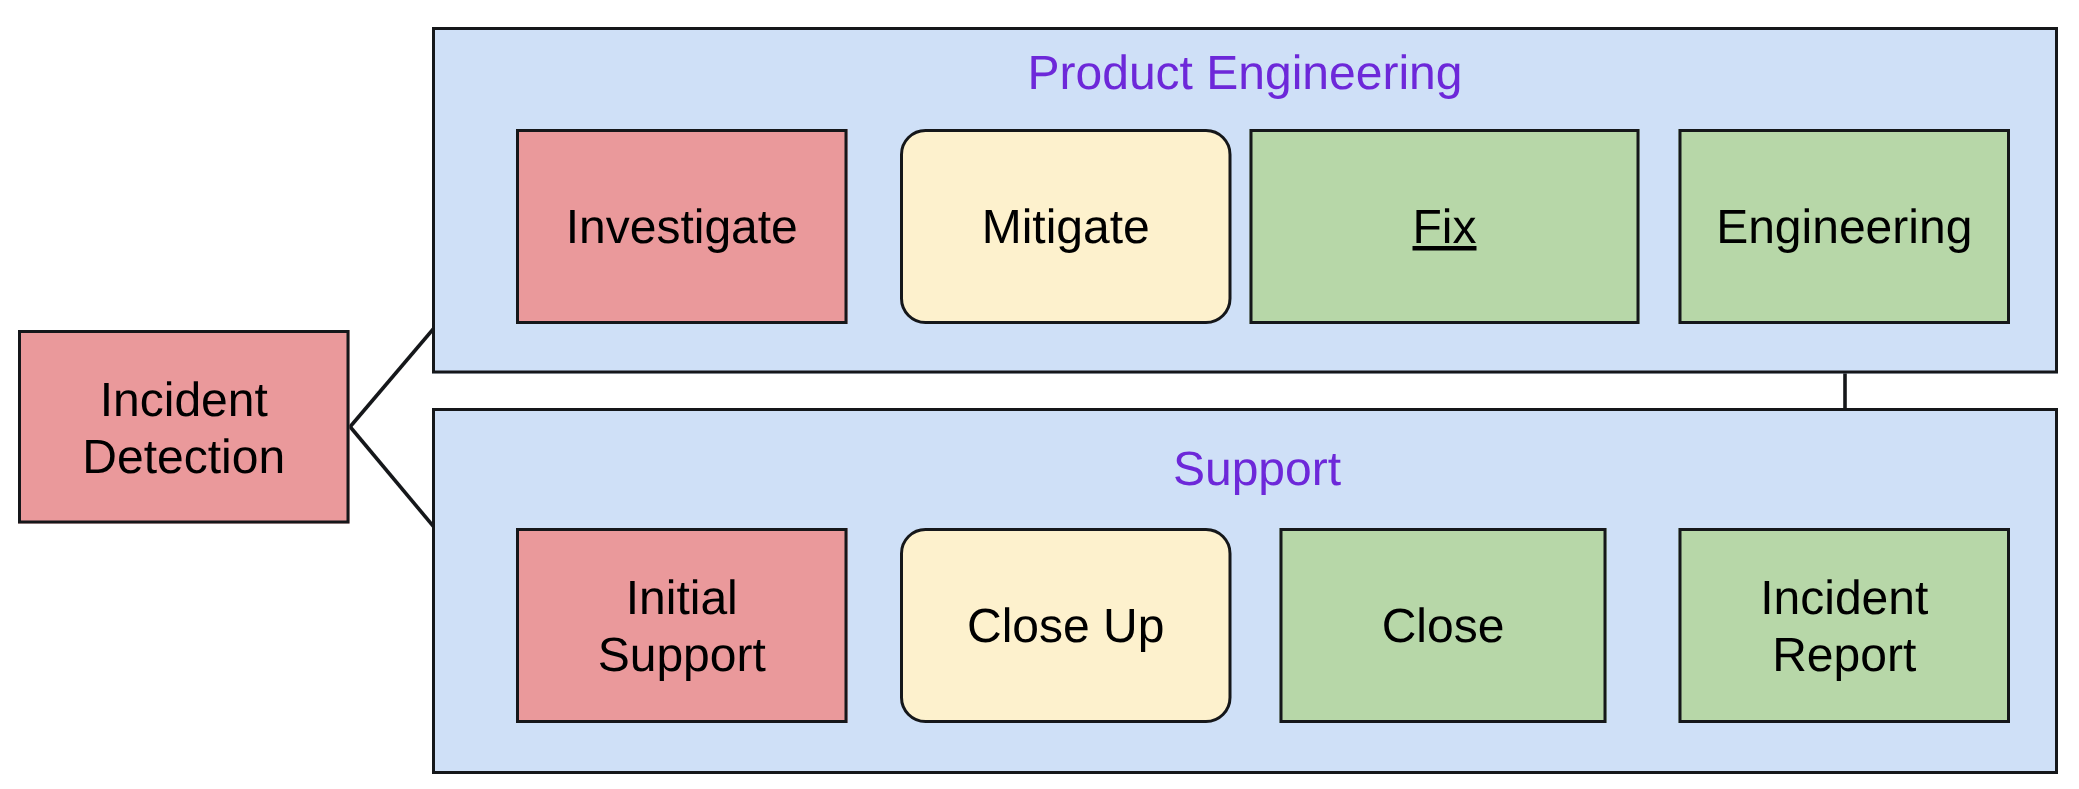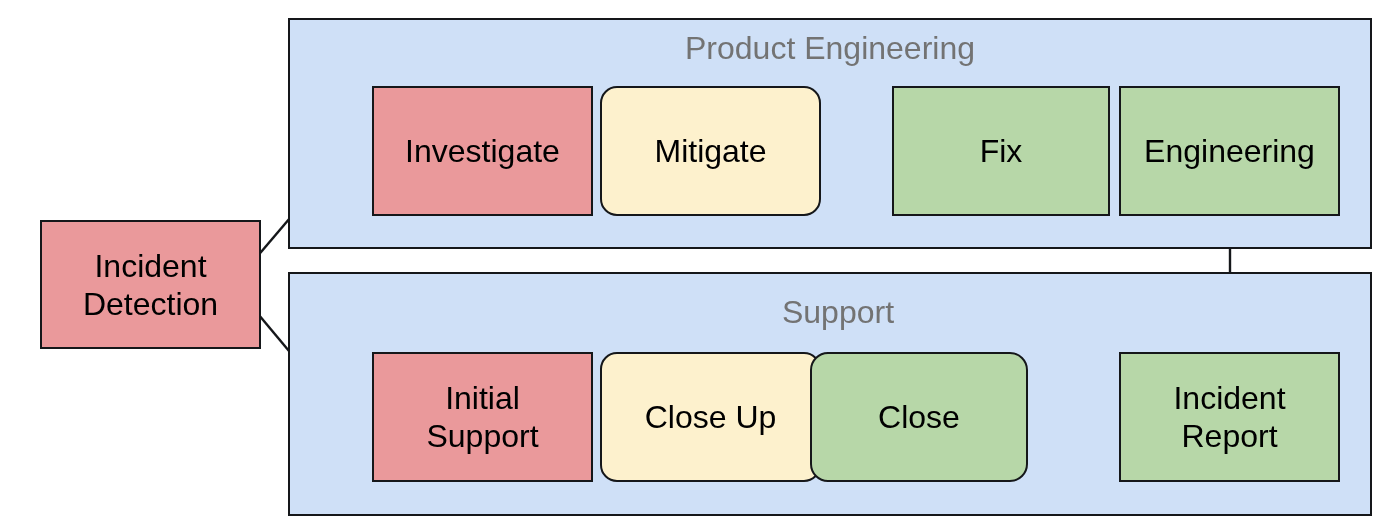--- a/index.html
+++ b/index.html
@@ -29,21 +29,21 @@
     position: absolute;
     box-sizing: border-box;
     background: #cfe0f7;
     border: 2px solid #15171a;
   }
   .swimlane-title {
     position: absolute;
     left: 0;
     right: 0;
     text-align: center;
-    color: #737373;
+    color: #6d28d9;
     font-size: 32px;
     line-height: 36px;
     white-space: nowrap;
   }
   .node {
     position: absolute;
     box-sizing: border-box;
     border: 2px solid #15171a;
     display: flex;
     align-items: center;
@@ -51,21 +51,21 @@
     text-align: center;
     color: #000000;
     font-size: 32px;
     line-height: 38px;
   }
   .node-label {
     display: block;
     white-space: pre-line;
     padding: 0 4px;
   }
-  .fill-red   { background: #ea999b; margin-left: 28px; }
+  .fill-red   { background: #ea999b; }
   .fill-yellow{ background: #fdf1cd; border-radius: 17px; }
   .fill-green { background: #b7d7a8; }
 </style>
 </head>
 <body>
 
 <div id="diagram-canvas">
 
   <svg id="edge-layer" viewBox="0 0 1386 526">
     <defs>
@@ -94,37 +94,37 @@
   <div id="swimlane-host">
       <div class="swimlane" style="left: 288px; top: 18px; width: 1084px; height: 231px;">
         <div class="swimlane-title" style="top: 10px;">Product Engineering</div>
       </div>
       <div class="node fill-red" style="left: 344px; top: 86px; width: 221px; height: 130px;">
         <span class="node-label">Investigate</span>
       </div>
       <div class="node fill-yellow" style="left: 600px; top: 86px; width: 221px; height: 130px;">
         <span class="node-label">Mitigate</span>
       </div>
-      <div class="node fill-green" style="left: 892px; top: 86px; width: 218px; height: 130px;">
+      <div class="node fill-green" style="left: 833px; top: 86px; width: 260px; height: 130px; text-decoration: underline;">
         <span class="node-label">Fix</span>
       </div>
       <div class="node fill-green" style="left: 1119px; top: 86px; width: 221px; height: 130px;">
         <span class="node-label">Engineering</span>
       </div>
       <div class="swimlane" style="left: 288px; top: 272px; width: 1084px; height: 244px;">
         <div class="swimlane-title" style="top: 20px; padding-left: 16px;">Support</div>
       </div>
       <div class="node fill-red" style="left: 344px; top: 352px; width: 221px; height: 130px;">
         <span class="node-label">Initial
 Support</span>
       </div>
       <div class="node fill-yellow" style="left: 600px; top: 352px; width: 221px; height: 130px;">
         <span class="node-label">Close Up</span>
       </div>
-      <div class="node fill-green" style="left: 810px; top: 352px; width: 218px; height: 130px; border-radius: 18px;">
+      <div class="node fill-green" style="left: 853px; top: 352px; width: 218px; height: 130px;">
         <span class="node-label">Close</span>
       </div>
       <div class="node fill-green" style="left: 1119px; top: 352px; width: 221px; height: 130px;">
         <span class="node-label">Incident
 Report</span>
       </div>
     </div>
 
 </div>
 

